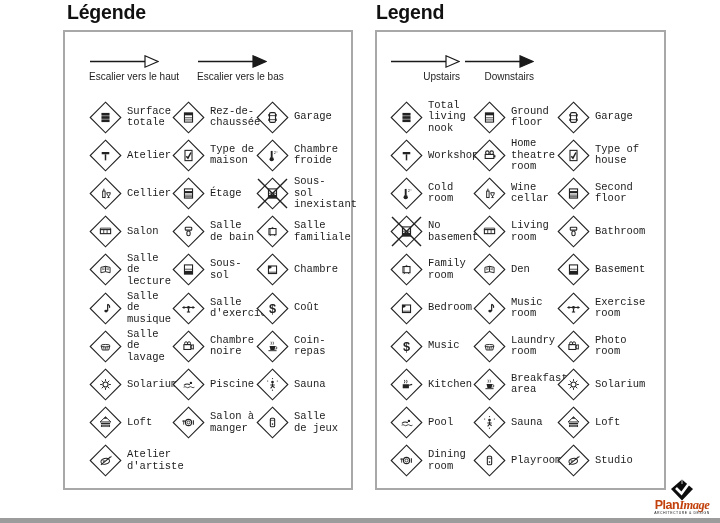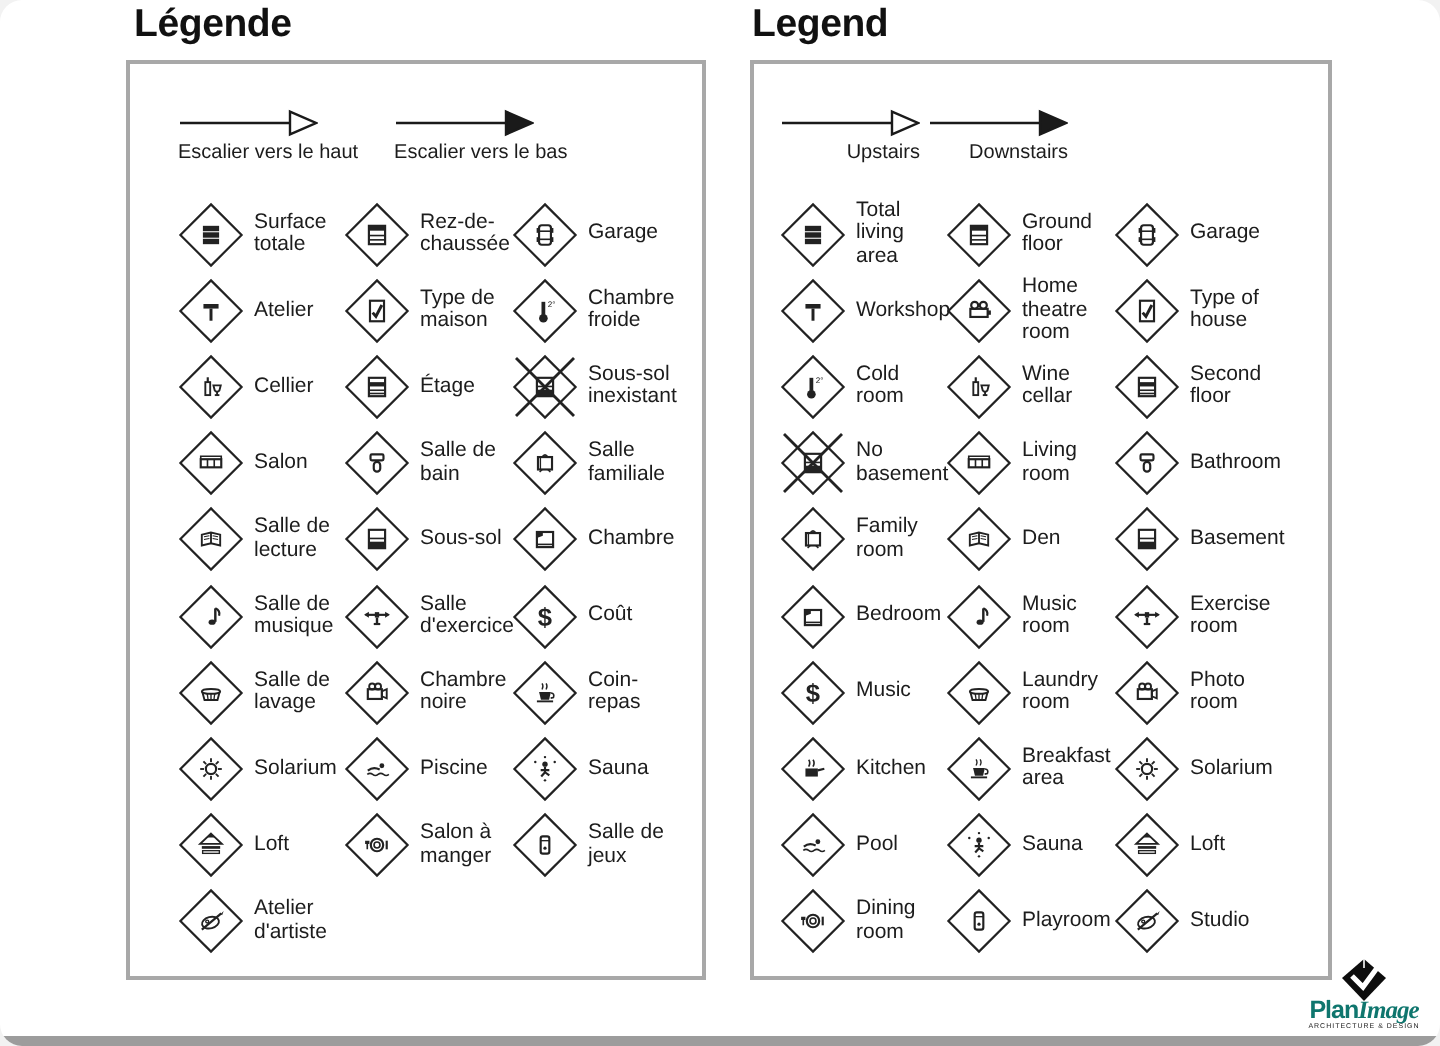--- a/index.html
+++ b/index.html
@@ -1,42 +1,42 @@
 <!DOCTYPE html>
 <html><head>
 <meta charset="utf-8">
 <style>
   html,body{margin:0;padding:0;}
   body{background:#f2f2f2;font-family:"Liberation Sans","DejaVu Sans",sans-serif;}
-  .stage{position:relative;width:720px;height:523px;background:#ffffff;overflow:hidden;border-radius:11px;}
+  .stage{position:relative;width:720px;height:523px;background:#ffffff;overflow:hidden;}
 
   .panel-title{position:absolute;top:1px;margin:0;font-size:19.5px;font-weight:bold;
     color:#111;letter-spacing:-0.2px;}
   #title-fr{left:67px;}
   #title-en{left:376px;}
 
   .panel{position:absolute;top:30px;height:460px;background:#fff;
     border:2px solid #a16207;box-sizing:border-box;}
   .panel-fr{left:63px;width:290px;padding:14px 0 0 24px;}
   .panel-en{left:375px;width:291px;padding:14px 0 0 13px;}
 
   .arrows{display:flex;align-items:flex-start;height:38px;margin-top:8px;}
   .panel-fr .arrows{gap:18px;}
   .panel-en .arrows{gap:4px;text-align:right;}
   .grp{display:flex;flex-direction:column;}
   .arrow-label{font-size:10px;color:#1c1c1c;white-space:nowrap;margin-top:2px;}
 
   .items-grid{display:grid;grid-template-columns:83px 84px auto;grid-auto-rows:38.2px;margin-top:6px;}
   .cell{display:flex;align-items:center;gap:5px;}
   .cell svg{flex-shrink:0;display:block;}
-  .lab{font-size:10.5px;line-height:11.5px;color:#1c1c1c;width:50px;}
+  .lab{font-size:10.5px;line-height:11.5px;color:#1c1c1c;width:50px;font-family:Liberation Mono, monospace;}
 
   .logo{position:absolute;right:7px;bottom:8px;width:62px;display:flex;flex-direction:column;
     align-items:center;}
-  .wordmark{font-size:12.5px;color:#0f766e;line-height:12px;margin-top:-2px;white-space:nowrap;}
+  .wordmark{font-size:12.5px;color:#c2410c;line-height:12px;margin-top:-2px;white-space:nowrap;}
   .wordmark .w1{font-weight:bold;letter-spacing:-0.5px;}
   .wordmark .w2{font-family:"Liberation Serif","DejaVu Serif",serif;font-style:italic;font-weight:bold;
     letter-spacing:-0.5px;}
   .logo-caption{font-size:3.5px;color:#222;letter-spacing:0.5px;margin-top:0.5px;white-space:nowrap;}
 
   .bottom-bar{position:absolute;left:0;bottom:0;width:720px;height:5px;}
 </style>
 </head>
 <body>
 
@@ -485,21 +485,21 @@
           <span>
             <svg width="33" height="33" viewBox="0 0 33 33">
               <polygon points="16.5,1.2 31.8,16.5 16.5,31.8 1.2,16.5" fill="#fff" stroke="#222222" stroke-width="1.1"></polygon>
               <g transform="translate(7.05,7.05) scale(1.35)" font-family="inherit">
                 <rect x="4" y="3.6" width="6" height="2" fill="#222222"></rect>
                 <rect x="4" y="6" width="6" height="2" fill="#222222"></rect>
                 <rect x="4" y="8.4" width="6" height="2" fill="#222222"></rect>
               </g>
             </svg>
           </span>
-          <span class="lab">Total living area</span>
+          <span class="lab">Total living nook</span>
         </div>
         <div class="cell">
           <span>
             <svg width="33" height="33" viewBox="0 0 33 33">
               <polygon points="16.5,1.2 31.8,16.5 16.5,31.8 1.2,16.5" fill="#fff" stroke="#222222" stroke-width="1.1"></polygon>
               <g transform="translate(7.05,7.05) scale(1.35)" font-family="inherit">
                 <rect x="4" y="3.6" width="6" height="6.8" fill="none" stroke="#222222" stroke-width="0.8"></rect>
                 <rect x="4" y="3.6" width="6" height="1.8" fill="#222222"></rect>
                 <line x1="4" y1="7.2" x2="10" y2="7.2" stroke="#222222" stroke-width="0.6"></line>
                 <line x1="4" y1="8.8" x2="10" y2="8.8" stroke="#222222" stroke-width="0.6"></line>

